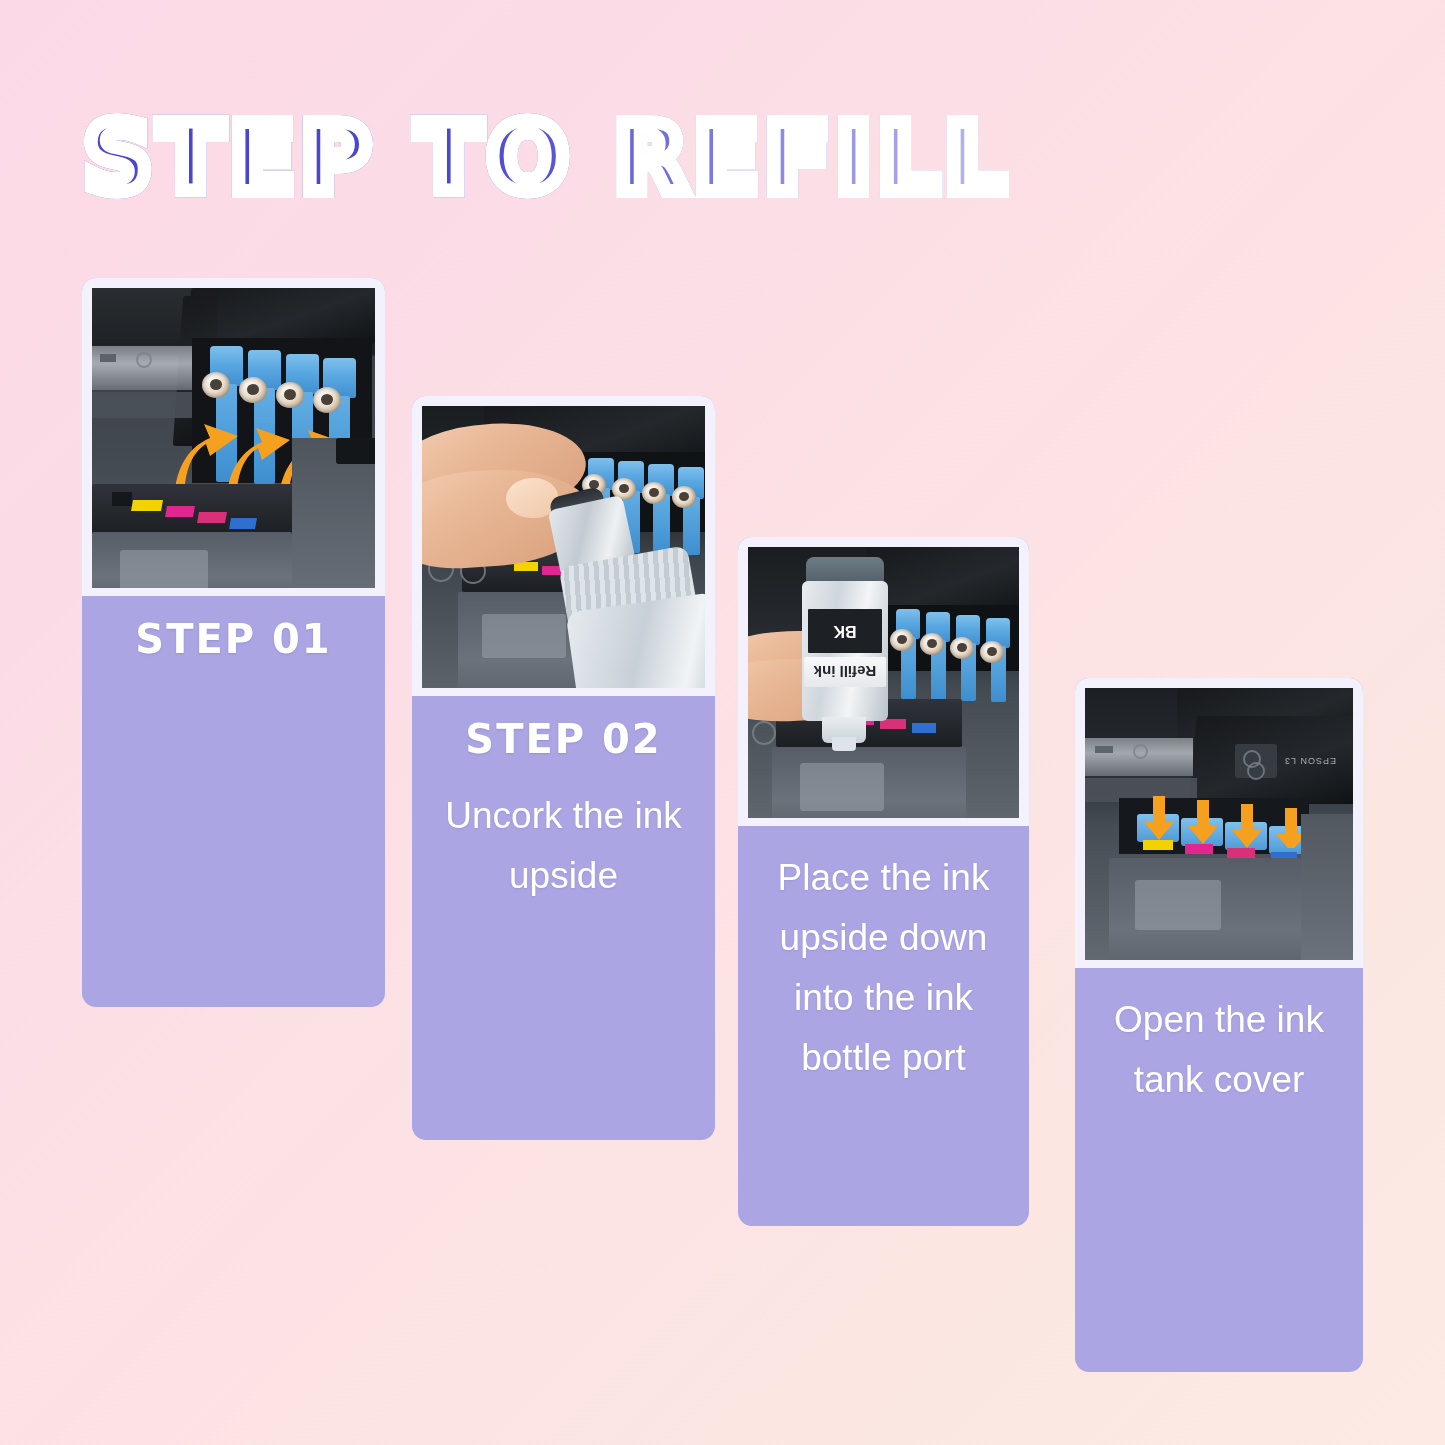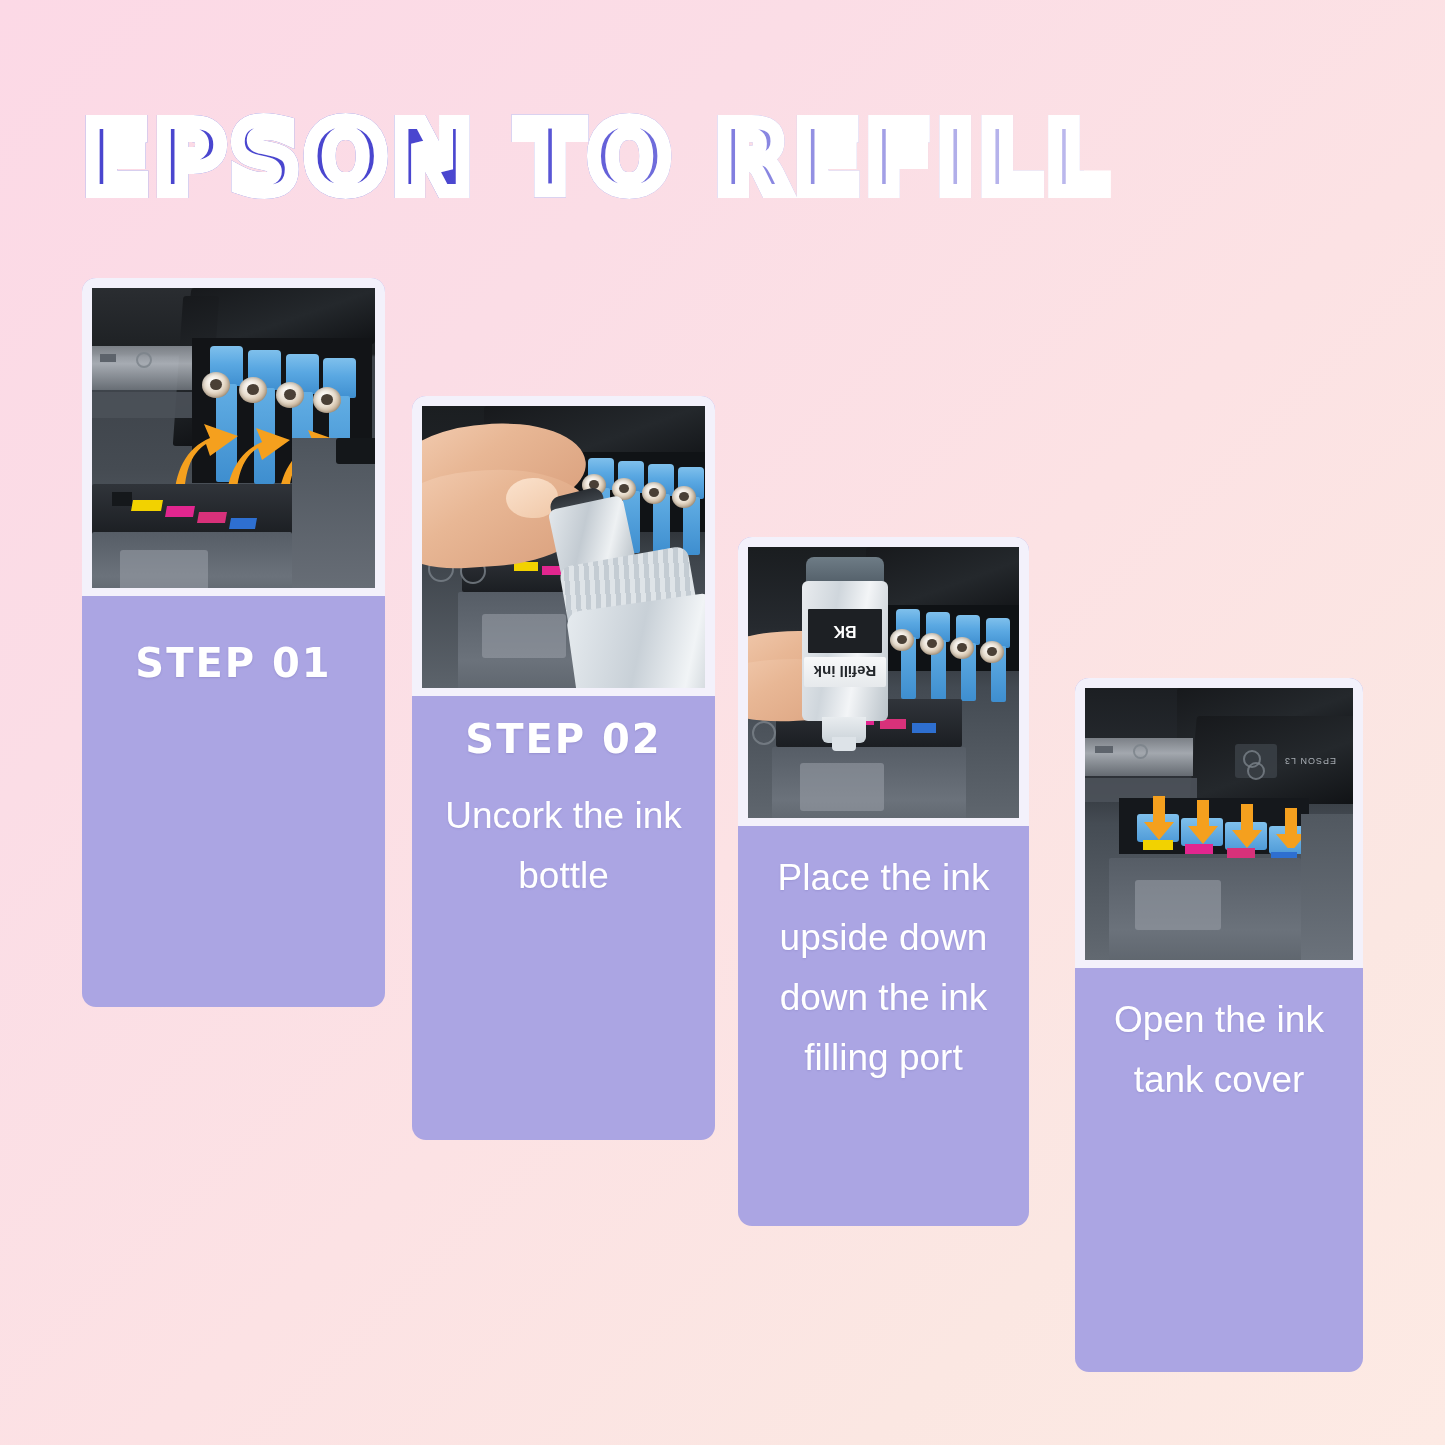--- a/index.html
+++ b/index.html
@@ -159,21 +159,21 @@
   .btn-circ {
     border: 2px solid #7b828a;
     border-radius: 50%;
     opacity: .8;
   }
 </style>
 </head>
 <body>
 
 <div class="title-wrap">
-  <h1 class="title">EPSON TO REFILL</h1>
+  <h1 class="title">STEP TO REFILL</h1>
 </div>
 
 <div class="card" style="left:82px; top:278px; width:303px; height:729px;">
   <div class="card-photo-frame" style="height:318px;">
     <div class="photo">
       <div class="pz printer-body"></div>
 
       <div class="pz lid" style="left:96px; top:0px; width:190px; height:56px; transform:skewX(-7deg);"></div>
       <div class="pz lid" style="left:86px; top:8px; width:36px; height:150px; transform:skewX(-4deg);"></div>
       <div class="pz scanbar" style="left:0px; top:58px; width:100px; height:44px; opacity:.85;"></div>
@@ -215,21 +215,21 @@
       <div class="pz ink-row-y" style="left:106px; top:224px; width:28px; height:11px; transform:skewX(-10deg);"></div>
       <div class="pz ink-row-k" style="left:138px; top:230px; width:26px; height:11px; transform:skewX(-10deg);"></div>
       <div class="pz" style="left:20px; top:204px; width:20px; height:14px; background:#15181b;"></div>
 
       <div class="pz front-panel" style="left:0px; top:244px; width:200px; height:74px;"></div>
       <div class="pz front-window" style="left:28px; top:262px; width:88px; height:50px;"></div>
       <div class="pz" style="left:200px; top:150px; width:86px; height:168px; background:linear-gradient(180deg,#4e555d 0%,#6a7079 100%);"></div>
       <div class="pz" style="left:244px; top:150px; width:42px; height:26px; background:#14171a; border-radius:3px;"></div>
     </div>
   </div>
-  <div class="card-body" style="height:411px;margin-top:24px;">
+  <div class="card-body" style="height:411px;">
     <p class="step-label">STEP 01</p>
   </div>
 </div>
 
 <div class="card" style="left:412px; top:396px; width:303px; height:744px;">
   <div class="card-photo-frame" style="height:300px;">
     <div class="photo">
       <div class="pz" style="left:0;top:0;right:0;bottom:0;background:linear-gradient(180deg,#1b1e21 0%, #23272b 35%, #3f454c 55%, #5c636b 100%);"></div>
       <div class="pz lid" style="left:62px; top:0px; width:224px; height:62px;"></div>
       <div class="pz" style="left:132px; top:46px; width:154px; height:80px; background:#101316;"></div>
@@ -266,21 +266,21 @@
 
       <div class="pz bottle-cap-dark" style="left:128px; top:86px; width:54px; height:22px; transform:rotate(-14deg); border-radius:11px;"></div>
       <div class="pz" style="left:132px; top:96px; width:76px; height:70px; background:linear-gradient(115deg,#e3e8ec 0%,#c3cbd2 40%,#eef1f3 70%,#b4bdc4 100%); border-radius:8px; transform:rotate(-12deg);"></div>
 
       <div class="pz" style="left:142px; top:150px; width:130px; height:74px; background:repeating-linear-gradient(96deg,#dfe4e8 0px,#dfe4e8 5px,#c4ccd3 5px,#c4ccd3 10px); border-radius:12px; transform:rotate(-10deg);"></div>
       <div class="pz" style="left:150px; top:196px; width:150px; height:104px; background:linear-gradient(110deg,#e6ebef 0%,#c8d0d7 45%,#f1f4f6 75%,#b6bfc6 100%); border-radius:14px; transform:rotate(-8deg);"></div>
     </div>
   </div>
   <div class="card-body" style="height:376px;">
     <p class="step-label">STEP 02</p>
-    <p class="step-desc">Uncork the ink bottle</p>
+    <p class="step-desc">Uncork the ink upside</p>
   </div>
 </div>
 
 <div class="card" style="left:738px; top:537px; width:291px; height:689px;">
   <div class="card-photo-frame" style="height:289px;">
     <div class="photo">
       <div class="pz" style="left:0;top:0;right:0;bottom:0;background:linear-gradient(180deg,#1a1d20 0%, #262a2f 30%, #434a52 52%, #5f666e 100%);"></div>
       <div class="pz lid" style="left:118px; top:0px; width:154px; height:70px;"></div>
       <div class="pz" style="left:126px; top:58px; width:146px; height:66px; background:#0f1215;"></div>
 
@@ -322,21 +322,21 @@
                   font-family:'Liberation Sans',sans-serif;">BK</div>
       <div class="pz bottle-label" style="left:56px; top:110px; width:82px; height:30px;"></div>
       <div class="pz" style="left:56px; top:110px; width:82px; height:30px; color:#23272b; font-size:15px; font-weight:700;
                   display:flex; align-items:center; justify-content:center; transform:rotate(180deg);
                   font-family:'Liberation Sans',sans-serif;">Refill ink</div>
       <div class="pz" style="left:74px; top:170px; width:44px; height:26px; background:linear-gradient(180deg,#e8ecef 0%, #cbd3d9 100%); border-radius:0 0 6px 6px;"></div>
       <div class="pz" style="left:84px; top:190px; width:24px; height:14px; background:#dde3e8; border-radius:0 0 4px 4px;"></div>
     </div>
   </div>
   <div class="card-body" style="height:400px;">
-    <p class="step-desc">Place the ink upside down down the ink filling port</p>
+    <p class="step-desc">Place the ink upside down into the ink bottle port</p>
   </div>
 </div>
 
 <div class="card" style="left:1075px; top:678px; width:288px; height:694px;">
   <div class="card-photo-frame" style="height:290px;">
     <div class="photo">
       <div class="pz" style="left:0;top:0;right:0;bottom:0;background:linear-gradient(180deg,#1c1f23 0%, #272b30 28%, #454c54 50%, #626971 100%);"></div>
 
       <div class="pz lid" style="left:92px; top:0px; width:190px; height:58px;"></div>
       <div class="pz lid" style="left:108px; top:28px; width:170px; height:88px; transform:skewX(-5deg);"></div>

